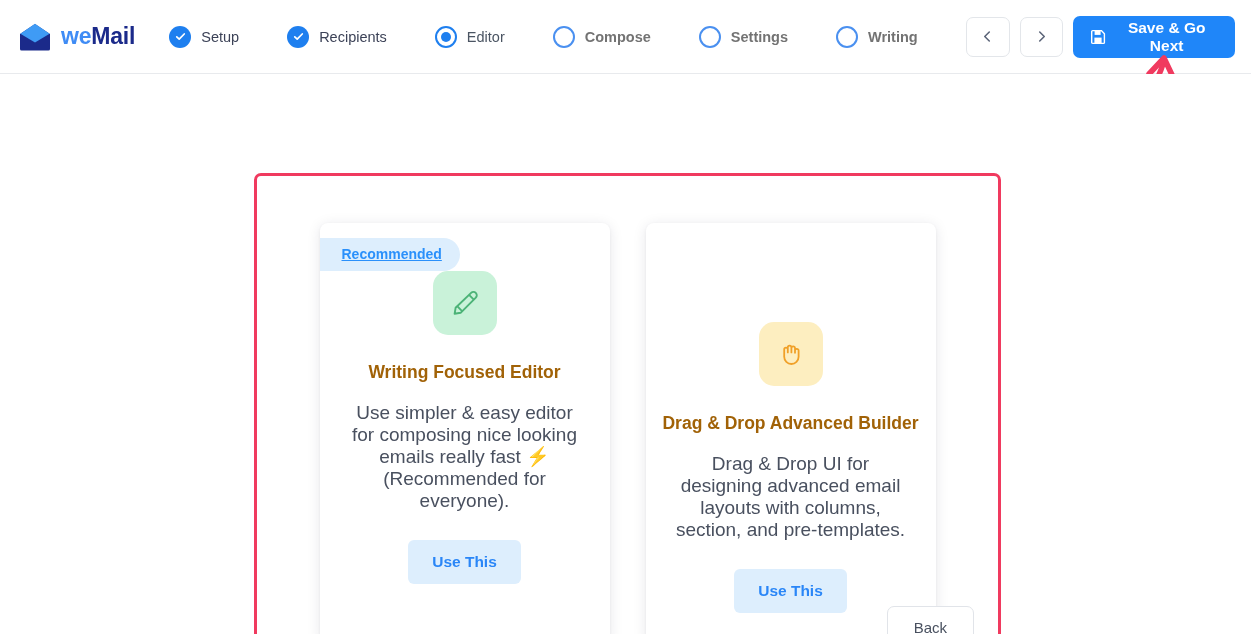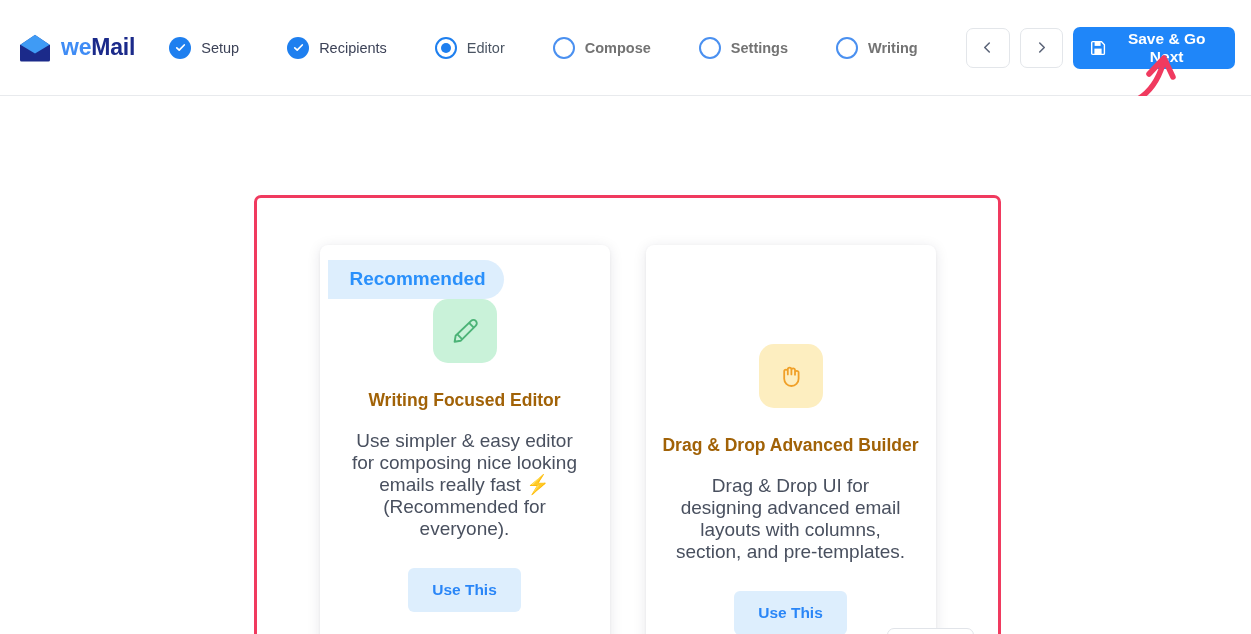--- a/index.html
+++ b/index.html
@@ -8,21 +8,21 @@
     width: 1251px;
     height: 634px;
     background: #ffffff;
     font-family: "Liberation Sans", sans-serif;
     overflow: hidden;
   }
 
   
   .header {
     position: relative;
-    height: 96px;
+    height: 74px;
     background: #ffffff;
     border-bottom: 1px solid #e8eaed;
     display: flex;
     align-items: center;
     padding: 0 16px 0 16px;
   }
 
   .logo {
     display: flex;
     align-items: center;
@@ -162,27 +162,28 @@
     box-shadow: 0 2px 14px rgba(26,34,56,0.10), 0 1px 3px rgba(26,34,56,0.06);
     padding-bottom: 30px;
     overflow: hidden;
   }
   .card.second { padding-top: 0; }
 
   .badge {
     display: inline-block;
     background: #ddeefd;
     color: #2a90fb;
-    font-size: 19px;
+    font-size: 14px;
     font-weight: 700;
     padding: 8px 18px 9px 22px;
     border-top-right-radius: 20px;
     border-bottom-right-radius: 20px;
     margin-top: 15px;
-    margin-left: 8px;
+    margin-left: 0;
+    text-decoration: underline;
   }
 
   .icon-tile {
     width: 64px; height: 64px;
     border-radius: 15px;
     margin: 0 auto;
     display: flex;
     align-items: center;
     justify-content: center;
   }

